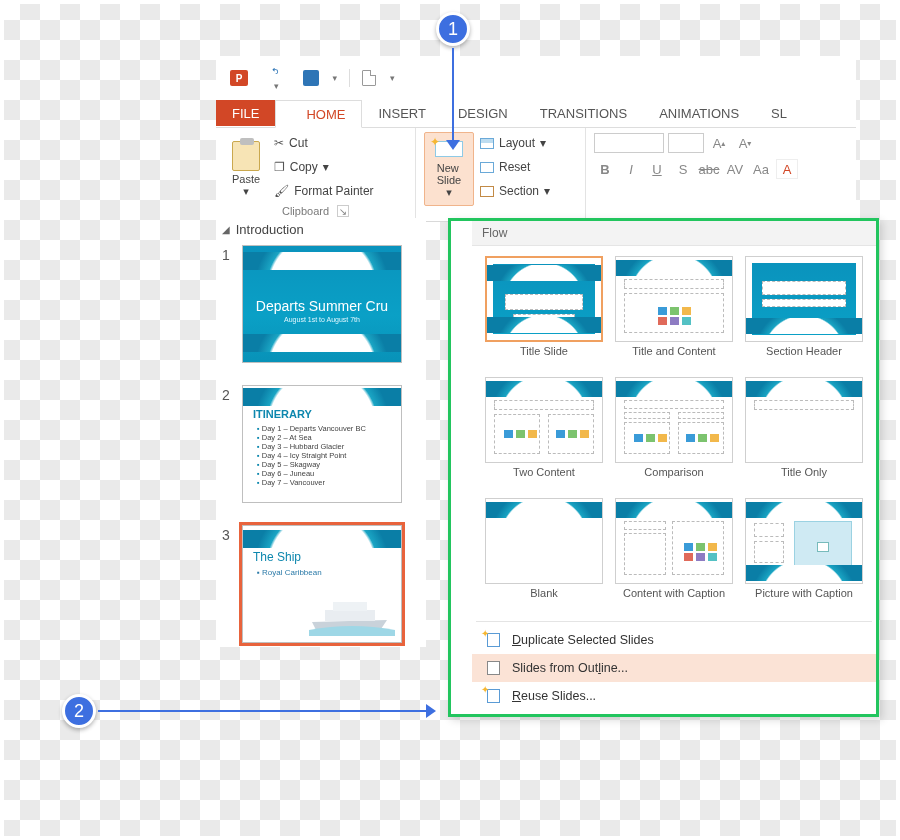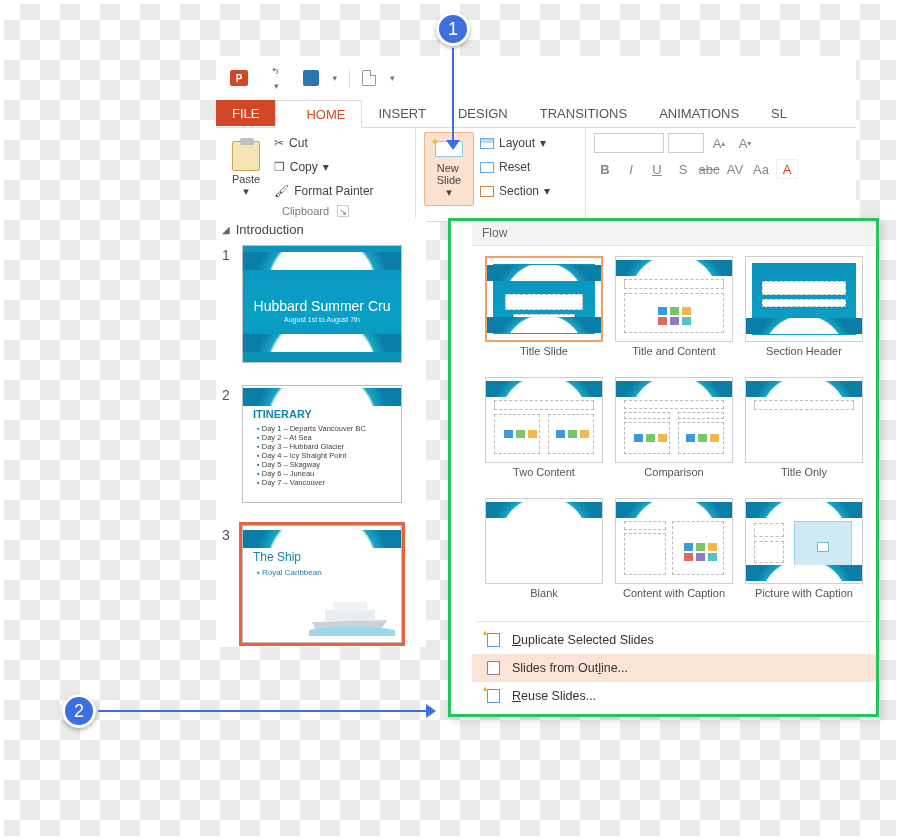--- a/index.html
+++ b/index.html
@@ -229,21 +229,21 @@
 <div class="thumbs">
   <div class="section-row">
     <span class="tri">◢</span>
     <span>Introduction</span>
   </div>
 
   <div class="thumb-row">
     <div class="thumb-num">1</div>
     <div class="thumb slide1">
       <div class="swoosh sw1"></div>
-      <div class="t1">Hubbard Summer Cru</div>
+      <div class="t1">Departs Summer Cru</div>
       <div class="t2">August 1st to August 7th</div>
       <div class="swoosh sw2"></div>
     </div>
   </div>
 
   <div class="thumb-row" style="margin-top:14px;">
     <div class="thumb-num">2</div>
     <div class="thumb slide2">
       <div class="swoosh"></div>
       <div class="h">ITINERARY</div>

